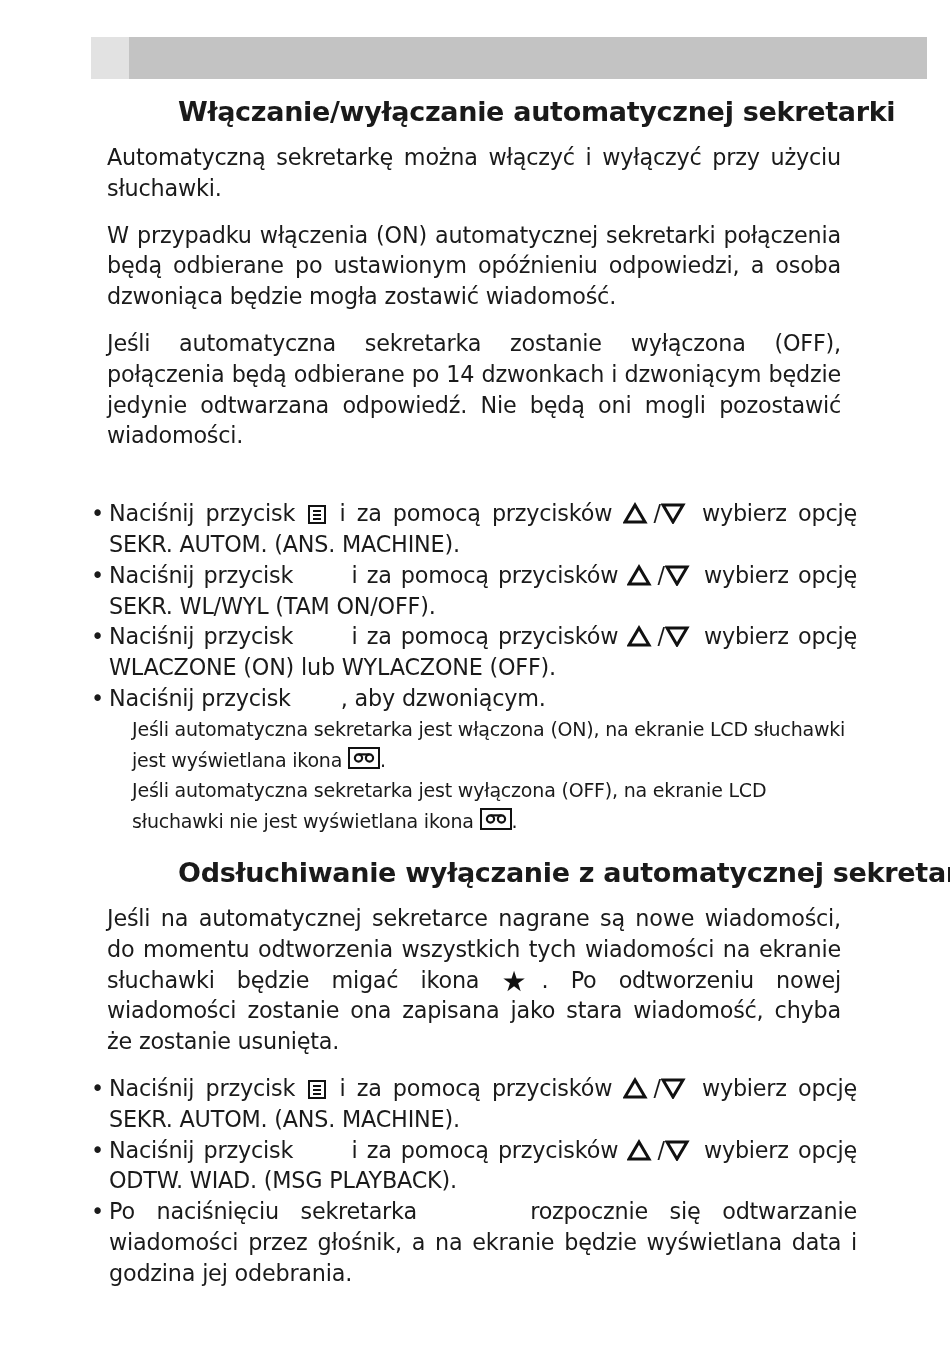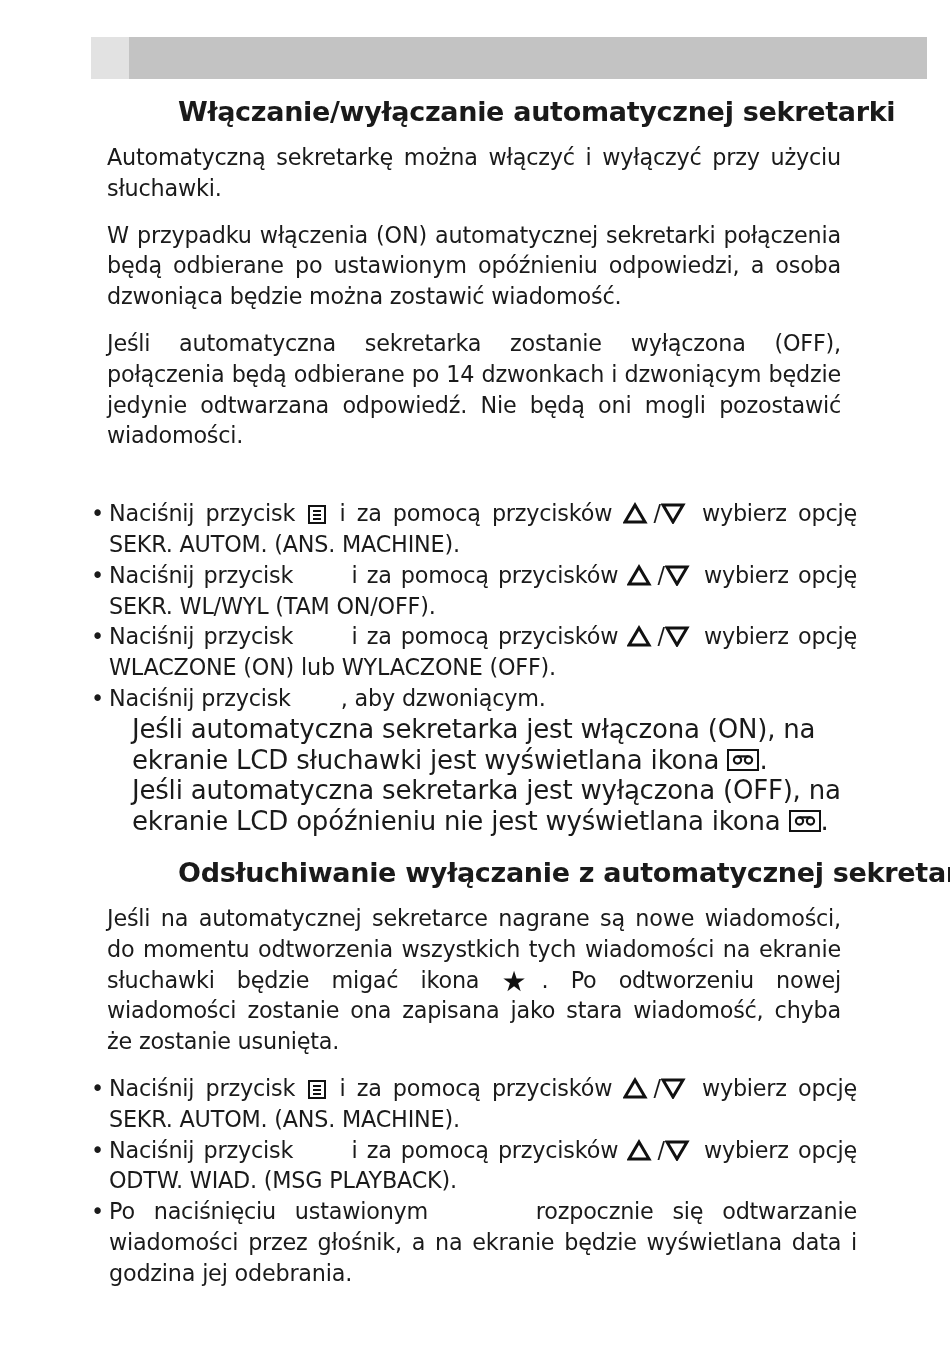--- a/index.html
+++ b/index.html
@@ -7,21 +7,21 @@
          font-family: "DejaVu Sans", sans-serif; color: #1a1a1a; }
   .header-bar { position: absolute; left: 91px; top: 37px; width: 836px; height: 42px; background: #c3c3c3; }
   .header-bar .light { position: absolute; left: 0; top: 0; width: 38px; height: 100%; background: #e2e2e2; }
   .page { position: absolute; left: 91px; top: 98px; width: 766px; }
   .heading { font-weight: bold; font-size: 27px; line-height: 28px; margin: 0 0 6px 0;
              padding-left: 87px; letter-spacing: -0.3px; white-space: nowrap; }
   .p { font-size: 22.3px; line-height: 30.8px; margin: 16px; text-align: justify; text-align-last: left; letter-spacing: -0.2px; }
   .gap { height: 31px; }
   .bullet { position: relative; padding-left: 18px; font-size: 22.3px; line-height: 30.8px; text-align: justify; letter-spacing: -0.2px; }
   .bullet .dot { position: absolute; left: 0; top: 0; }
-  .sub { padding-left: 41px; font-size: 26px; line-height: 30.8px; letter-spacing: -0.2px; }
+  .sub { padding-left: 41px; font-size: 19px; line-height: 30.8px; letter-spacing: -0.2px; }
   .ico { display: inline-block; vertical-align: -3px; }
   .menu-icon { width: 18px; height: 19px; border: 2px solid #111; box-sizing: border-box; position: relative; margin: 0 2px; }
   .menu-icon i { position: absolute; left: 3px; right: 3px; height: 2px; background: #111; }
   .tri { width: 30px; height: 22px; vertical-align: -3px; }
   .tape { width: 32px; height: 22px; border: 2px solid #111; box-sizing: border-box; position: relative; vertical-align: -2px; }
   .star { font-size: 28px; line-height: 20px; vertical-align: -3px; color: #111; }
   .blank { display: inline-block; }
   .section2 { margin-top: 22px; }
 </style>
 </head>
@@ -29,21 +29,21 @@
 
 <div class="header-bar">
   <div class="light"></div>
 </div>
 
 <div class="page">
 
   <div>
     <div class="heading">Włączanie/wyłączanie automatycznej sekretarki</div>
     <p class="p">Automatyczną sekretarkę można włączyć i wyłączyć przy użyciu słuchawki.</p>
-    <p class="p">W przypadku włączenia (ON) automatycznej sekretarki połączenia będą odbierane po ustawionym opóźnieniu odpowiedzi, a osoba dzwoniąca będzie można zostawić wiadomość.</p>
+    <p class="p">W przypadku włączenia (ON) automatycznej sekretarki połączenia będą odbierane po ustawionym opóźnieniu odpowiedzi, a osoba dzwoniąca będzie mogła zostawić wiadomość.</p>
     <p class="p">Jeśli automatyczna sekretarka zostanie wyłączona (OFF), połączenia będą odbierane po 14 dzwonkach i dzwoniącym będzie jedynie odtwarzana odpowiedź. Nie będą oni mogli pozostawić wiadomości.</p>
     <div class="gap"></div>
 
     <div class="bullet">
       <span class="dot">•</span>
       <span>Naciśnij przycisk</span>
       <span class="ico menu-icon"><i style="top:3px"></i><i style="top:7px"></i><i style="top:11px"></i></span>
       <span>i za pomocą przycisków</span>
       <svg class="ico tri" viewBox="0 0 30 22">
           <polygon points="2,20 12,3 22,20" fill="none" stroke="#111" stroke-width="3"></polygon>
@@ -88,21 +88,21 @@
       <span>Jeśli automatyczna sekretarka jest włączona (ON), na ekranie LCD słuchawki jest wyświetlana ikona</span>
       <span class="ico tape">
         <svg width="28" height="18" viewBox="0 0 28 18" style="position:absolute;left:0;top:0">
             <circle cx="8.5" cy="9" r="3.6" fill="none" stroke="#111" stroke-width="2.2"></circle>
             <circle cx="19.5" cy="9" r="3.6" fill="none" stroke="#111" stroke-width="2.2"></circle>
             <line x1="8.5" y1="5.4" x2="19.5" y2="5.4" stroke="#111" stroke-width="2.2"></line>
           </svg>
       </span><span>.</span>
     </div>
     <div class="sub">
-      <span>Jeśli automatyczna sekretarka jest wyłączona (OFF), na ekranie LCD opóźnieniu nie jest wyświetlana ikona</span>
+      <span>Jeśli automatyczna sekretarka jest wyłączona (OFF), na ekranie LCD słuchawki nie jest wyświetlana ikona</span>
       <span class="ico tape">
         <svg width="28" height="18" viewBox="0 0 28 18" style="position:absolute;left:0;top:0">
             <circle cx="8.5" cy="9" r="3.6" fill="none" stroke="#111" stroke-width="2.2"></circle>
             <circle cx="19.5" cy="9" r="3.6" fill="none" stroke="#111" stroke-width="2.2"></circle>
             <line x1="8.5" y1="5.4" x2="19.5" y2="5.4" stroke="#111" stroke-width="2.2"></line>
           </svg>
       </span><span>.</span>
     </div>
   </div>
 
@@ -134,18 +134,18 @@
       <svg class="ico tri" viewBox="0 0 30 22">
           <polygon points="2,20 12,3 22,20" fill="none" stroke="#111" stroke-width="3"></polygon>
         </svg><span>/</span><svg class="ico tri" viewBox="0 0 30 22">
           <polygon points="2,3 22,3 12,20" fill="none" stroke="#111" stroke-width="3"></polygon>
         </svg>
       <span>wybierz opcję ODTW. WIAD. (MSG PLAYBACK).</span>
     </div>
 
     <div class="bullet">
       <span class="dot">•</span>
-      <span>Po naciśnięciu ustawionym</span>
+      <span>Po naciśnięciu sekretarka</span>
       <span class="blank" style="width:70px"></span>
       <span>rozpocznie się odtwarzanie wiadomości przez głośnik, a na ekranie będzie wyświetlana data i godzina jej odebrania.</span>
     </div>
   </div>
 </div>
 
 </body></html>

